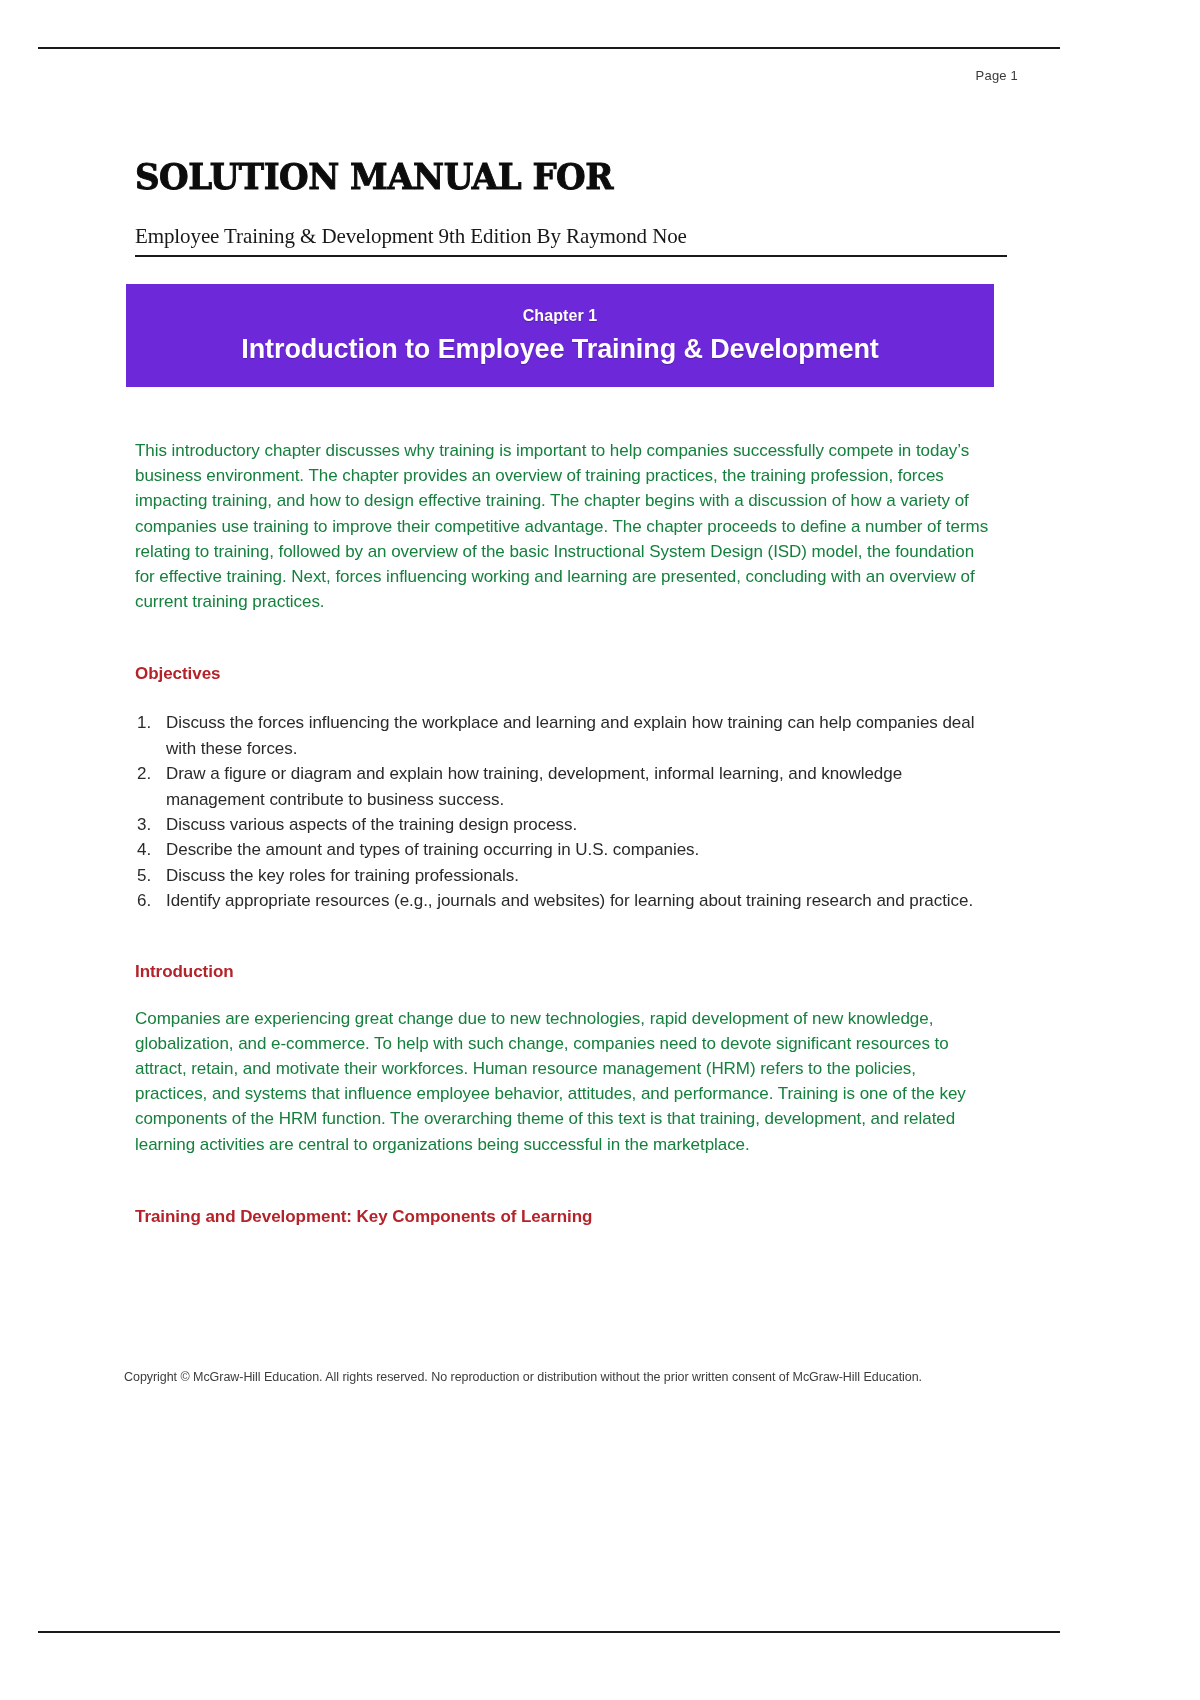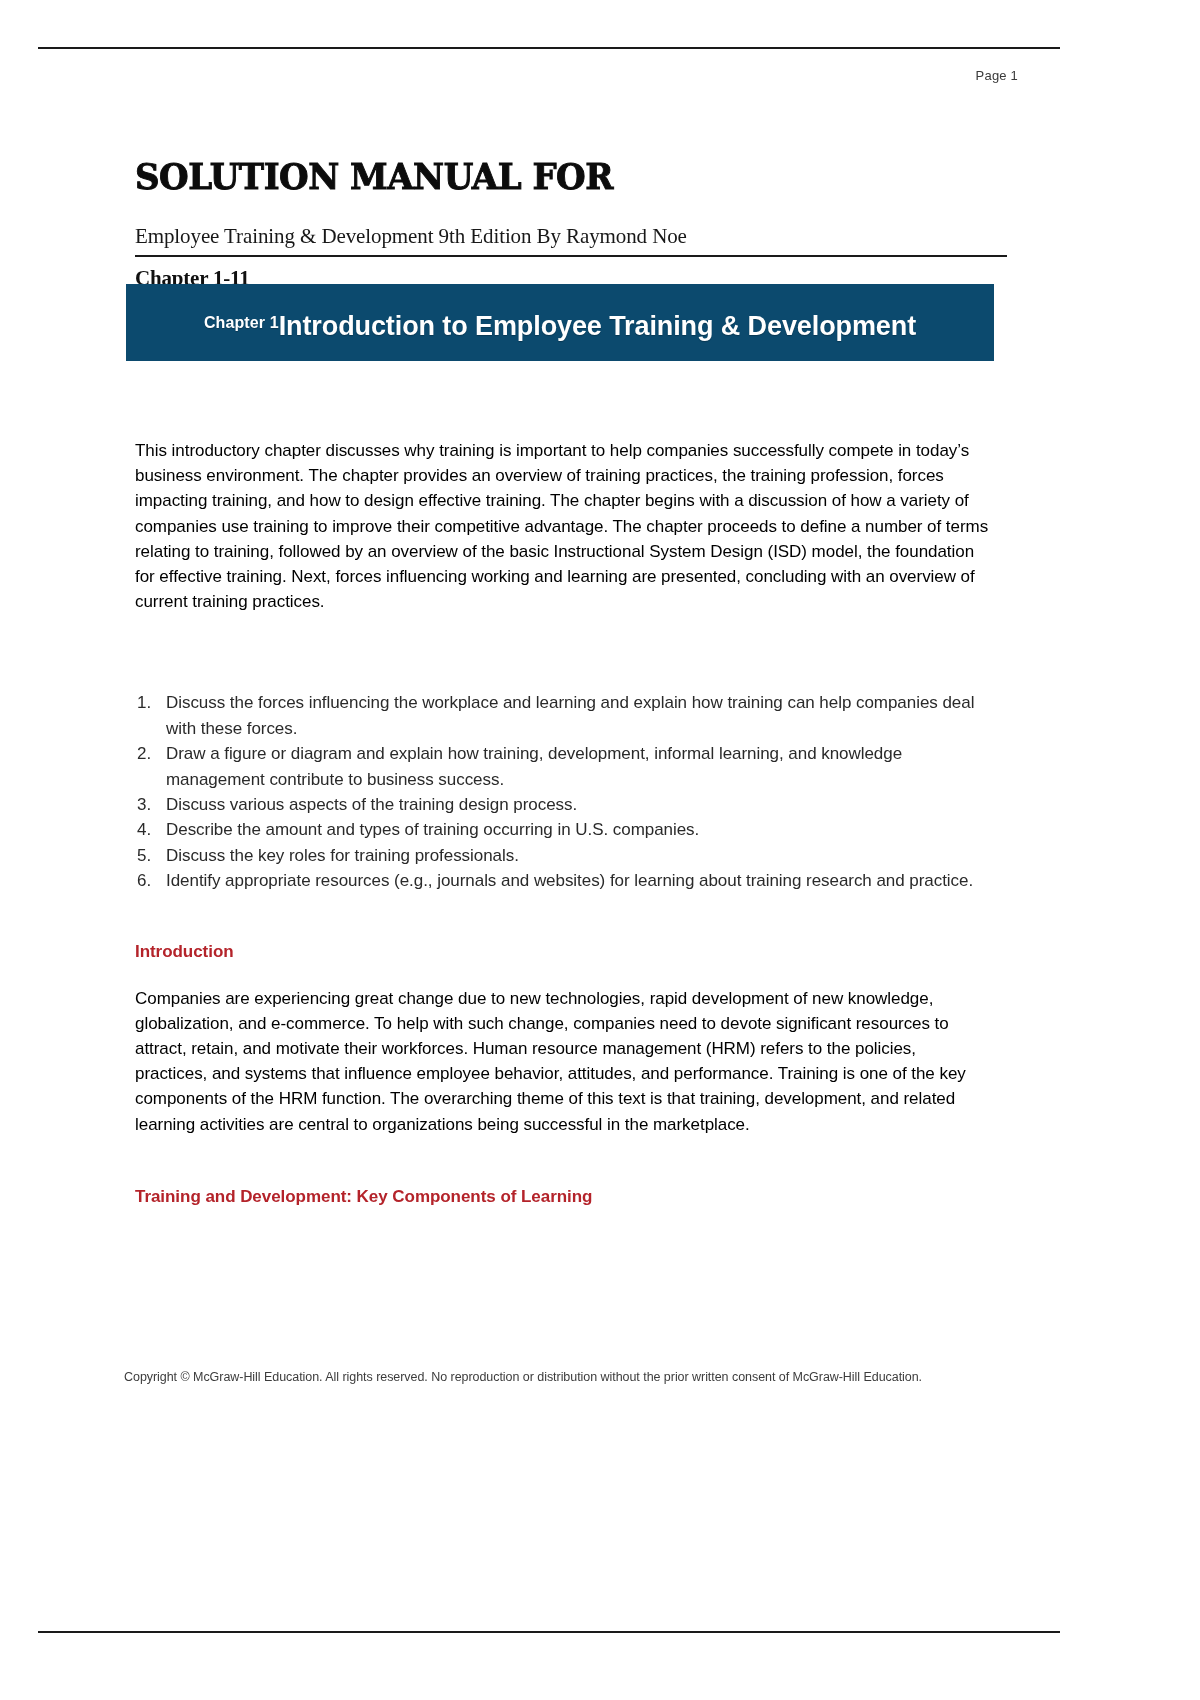--- a/index.html
+++ b/index.html
@@ -88,24 +88,25 @@
     margin-top: 9px;
     letter-spacing: -0.2px;
   }
 
   
   .chapter-banner {
     position: absolute;
     left: 126px;
     top: 284px;
     width: 868px;
-    height: 77px;
-    background: #0c4a6e;
+    height: 103px;
+    background: #6d28d9;
     color: #ffffff;
     display: flex;
+    flex-direction: column;
     align-items: center;
     justify-content: center;
   }
   .banner-eyebrow {
     font-size: 16px;
     font-weight: 700;
     letter-spacing: 0.1px;
     line-height: 1.2;
     text-shadow: 0 1px 1px rgba(0,0,0,0.25);
   }
@@ -122,21 +123,21 @@
     position: absolute;
     left: 135px;
     top: 438px;
     width: 856px;
   }
 
   p.body-text {
     margin: 0;
     font-size: 17px;
     line-height: 25.2px;
-    color: #000000;
+    color: #15803d;
     text-align: left;
     letter-spacing: -0.05px;
   }
 
   h2.section-heading {
     margin: 0;
     font-size: 17px;
     font-weight: 700;
     color: #b4232a;
     letter-spacing: -0.05px;
@@ -191,34 +192,34 @@
 <div class="page">
 
   <div class="edge-rule top"></div>
 
   <div class="page-number">Page 1</div>
 
   <div class="masthead">
     <div class="solution-title">Solution Manual For</div>
     <div class="book-subtitle">Employee Training &amp; Development 9th Edition By Raymond Noe</div>
     <div class="masthead-rule"></div>
-    <div class="chapter-range">Chapter 1-11</div>
   </div>
 
   <div class="chapter-banner">
     <div class="banner-eyebrow">Chapter 1</div>
     <div class="banner-title">Introduction to Employee Training &amp; Development</div>
   </div>
 
   <div class="content">
 
     <p class="body-text">This introductory chapter discusses why training is important to help companies successfully compete in today’s business environment. The chapter provides an overview of training practices, the training profession, forces impacting training, and how to design effective training. The chapter begins with a discussion of how a variety of companies use training to improve their competitive advantage. The chapter proceeds to define a number of terms relating to training, followed by an overview of the basic Instructional System Design (ISD) model, the foundation for effective training. Next, forces influencing working and learning are presented, concluding with an overview of current training practices.</p>
 
     <div class="gap-intro-to-objectives"></div>
 
+    <h2 class="section-heading">Objectives</h2>
 
     <div class="gap-heading-to-list"></div>
 
     <ol class="objectives">
       <li>Discuss the forces influencing the workplace and learning and explain how training can help companies deal with these forces.</li>
       <li>Draw a figure or diagram and explain how training, development, informal learning, and knowledge management contribute to business success.</li>
       <li>Discuss various aspects of the training design process.</li>
       <li>Describe the amount and types of training occurring in U.S. companies.</li>
       <li>Discuss the key roles for training professionals.</li>
       <li>Identify appropriate resources (e.g., journals and websites) for learning about training research and practice.</li>

